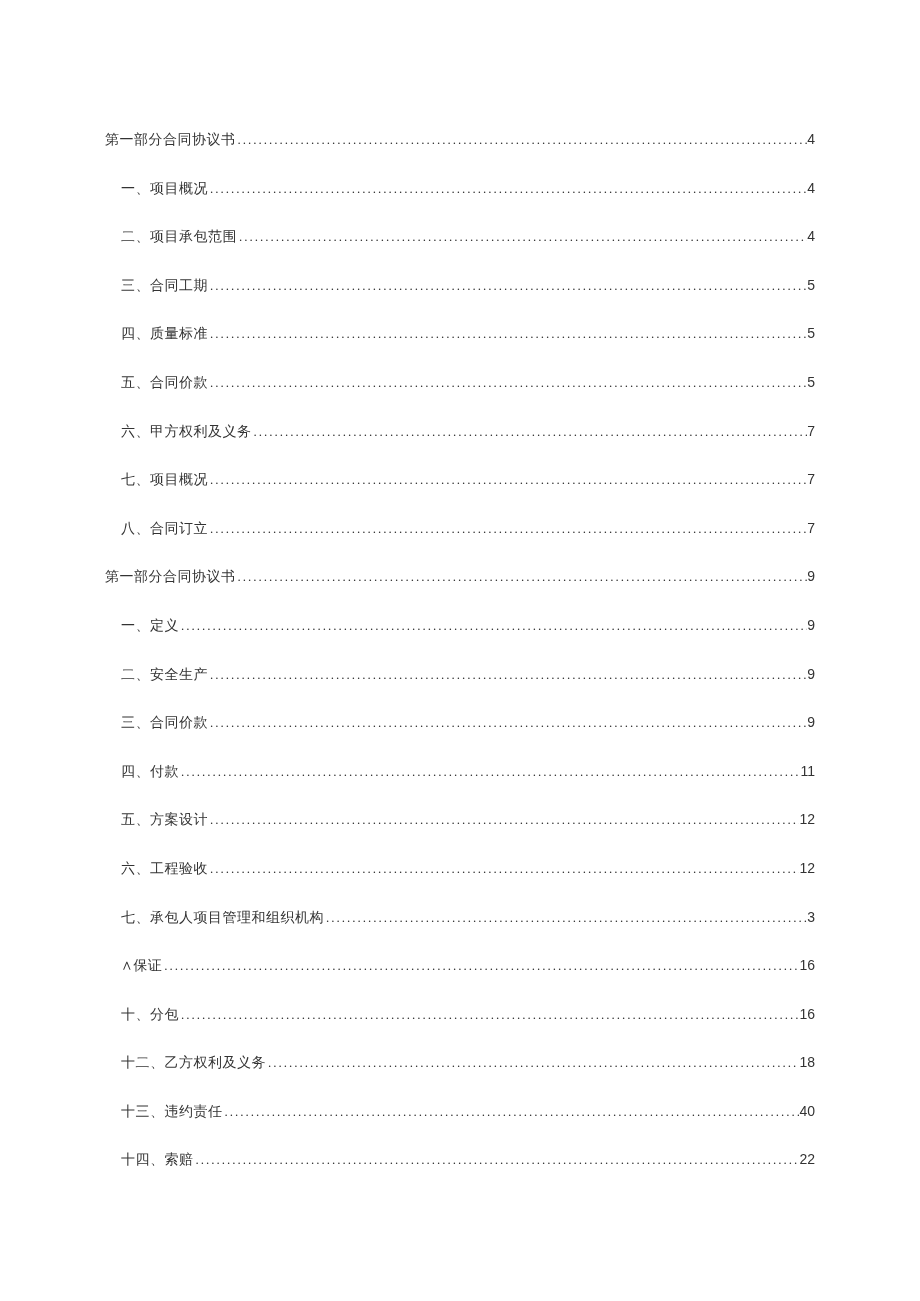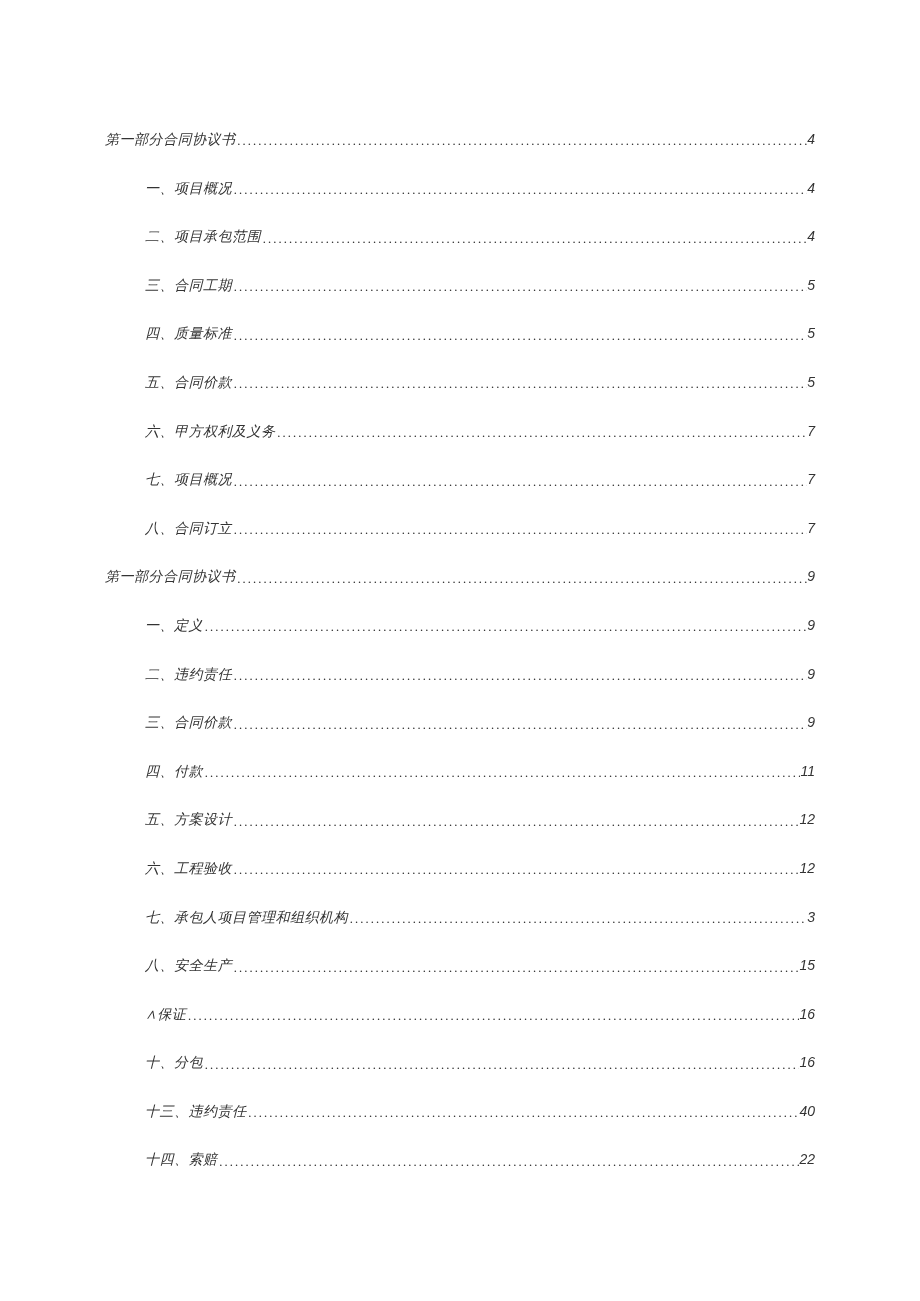--- a/index.html
+++ b/index.html
@@ -6,32 +6,31 @@
     body {
       width: 920px;
       height: 1301px;
       background: #ffffff;
       font-family: "SimSun", "宋体", serif;
       color: #333333;
       padding: 130px 105px 0 105px;
     }
     .toc-entry {
       display: flex;
-      align-items: flex-end;
+      align-items: flex-start;
       white-space: nowrap;
       margin-bottom: 29px;
       font-size: 14px;
       line-height: 1.4;
-      font-style: italic;
     }
     .toc-entry.level-0 {
       margin-left: 0;
     }
     .toc-entry.level-1 {
-      margin-left: 40px;
+      margin-left: 16px;
     }
     .toc-label {
       flex: 0 0 auto;
       letter-spacing: 0.5px;
     }
     .toc-dots {
       flex: 1 1 auto;
       overflow: hidden;
       color: #333333;
       letter-spacing: 2px;
@@ -102,21 +101,21 @@
       <span class="toc-label">第一部分合同协议书</span>
       <span class="toc-dots"></span>
       <span class="toc-page">9</span>
     </div>
     <div class="toc-entry level-1">
       <span class="toc-label">一、定义</span>
       <span class="toc-dots"></span>
       <span class="toc-page">9</span>
     </div>
     <div class="toc-entry level-1">
-      <span class="toc-label">二、违约责任</span>
+      <span class="toc-label">二、安全生产</span>
       <span class="toc-dots"></span>
       <span class="toc-page">9</span>
     </div>
     <div class="toc-entry level-1">
       <span class="toc-label">三、合同价款</span>
       <span class="toc-dots"></span>
       <span class="toc-page">9</span>
     </div>
     <div class="toc-entry level-1">
       <span class="toc-label">四、付款</span>
@@ -132,33 +131,33 @@
       <span class="toc-label">六、工程验收</span>
       <span class="toc-dots"></span>
       <span class="toc-page">12</span>
     </div>
     <div class="toc-entry level-1">
       <span class="toc-label">七、承包人项目管理和组织机构</span>
       <span class="toc-dots"></span>
       <span class="toc-page">3</span>
     </div>
     <div class="toc-entry level-1">
-      <span class="toc-label">八、安全生产</span>
-      <span class="toc-dots"></span>
-      <span class="toc-page">15</span>
-    </div>
-    <div class="toc-entry level-1">
       <span class="toc-label">∧保证</span>
       <span class="toc-dots"></span>
       <span class="toc-page">16</span>
     </div>
     <div class="toc-entry level-1">
       <span class="toc-label">十、分包</span>
       <span class="toc-dots"></span>
       <span class="toc-page">16</span>
+    </div>
+    <div class="toc-entry level-1">
+      <span class="toc-label">十二、乙方权利及义务</span>
+      <span class="toc-dots"></span>
+      <span class="toc-page">18</span>
     </div>
     <div class="toc-entry level-1">
       <span class="toc-label">十三、违约责任</span>
       <span class="toc-dots"></span>
       <span class="toc-page">40</span>
     </div>
     <div class="toc-entry level-1">
       <span class="toc-label">十四、索赔</span>
       <span class="toc-dots"></span>
       <span class="toc-page">22</span>

